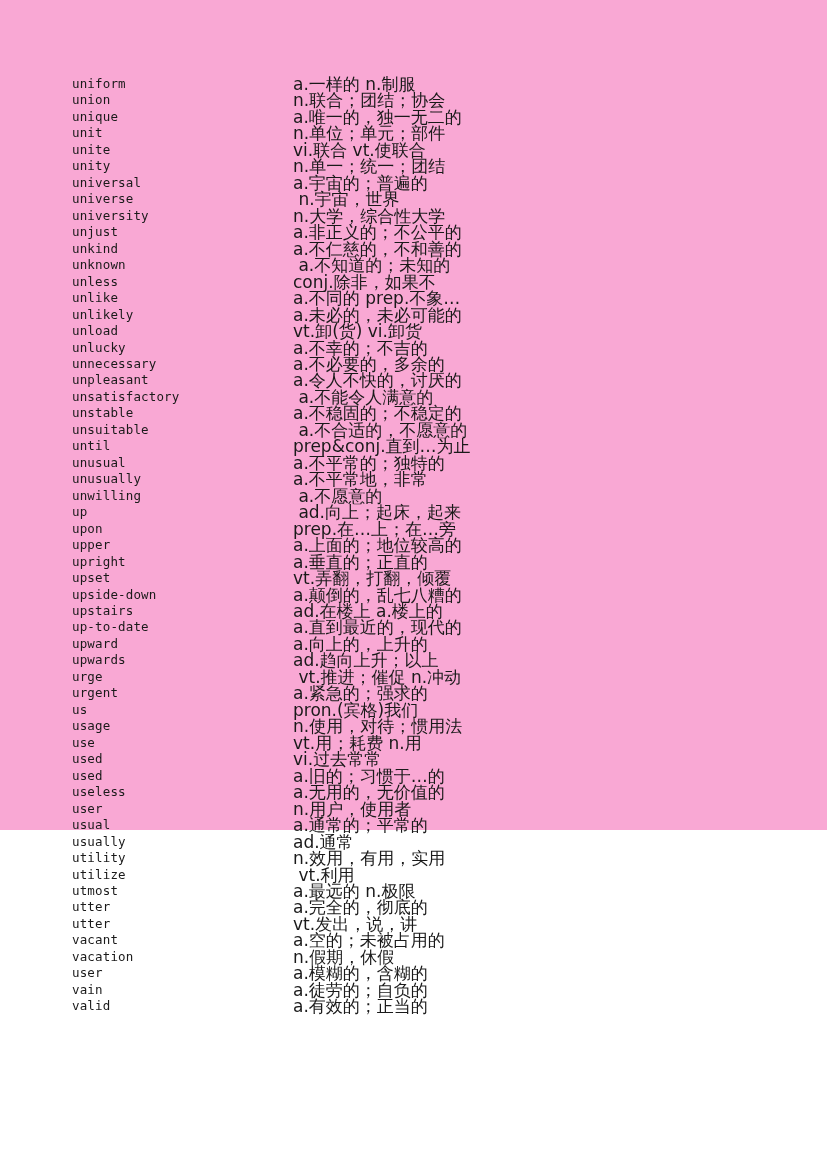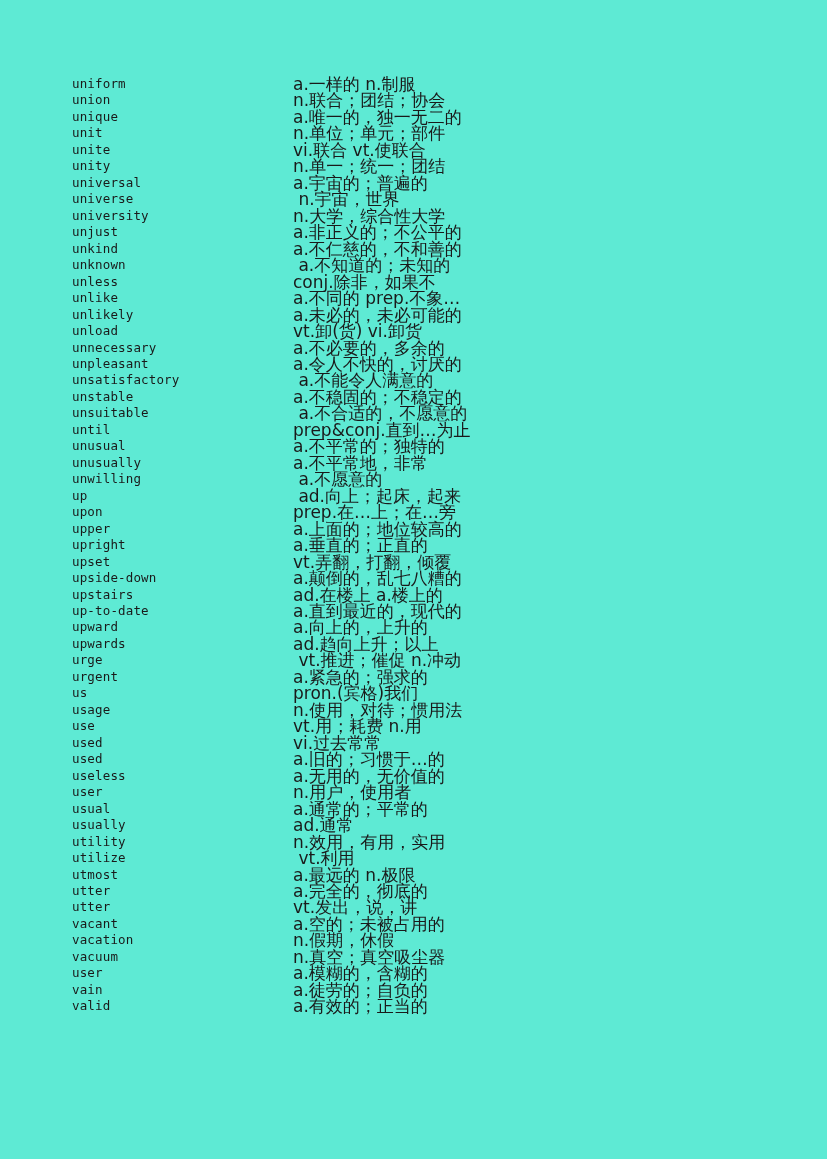--- a/index.html
+++ b/index.html
@@ -16,22 +16,22 @@
     font-family: "DejaVu Sans Mono", "Liberation Mono", monospace;
     color: #000000;
     -webkit-font-smoothing: none;
   }
 
   #page {
     position: absolute;
     left: 0;
     top: 0;
     width: 827px;
-    height: 1159px;
-    background: #5eead4;
+    height: 830px;
+    background: #f9a8d4;
     text-align: center;
   }
 
   #word-list {
     position: absolute;
     left: 72px;
     top: 76px;
     width: 690px;
   }
 
@@ -81,20 +81,21 @@
       <div class="word-row"><span class="term">universal</span><span class="definition">a.宇宙的；普遍的</span></div>
       <div class="word-row"><span class="term">universe</span><span class="definition"> n.宇宙，世界</span></div>
       <div class="word-row"><span class="term">university</span><span class="definition">n.大学，综合性大学</span></div>
       <div class="word-row"><span class="term">unjust</span><span class="definition">a.非正义的；不公平的</span></div>
       <div class="word-row"><span class="term">unkind</span><span class="definition">a.不仁慈的，不和善的</span></div>
       <div class="word-row"><span class="term">unknown</span><span class="definition"> a.不知道的；未知的</span></div>
       <div class="word-row"><span class="term">unless</span><span class="definition">conj.除非，如果不</span></div>
       <div class="word-row"><span class="term">unlike</span><span class="definition">a.不同的 prep.不象…</span></div>
       <div class="word-row"><span class="term">unlikely</span><span class="definition">a.未必的，未必可能的</span></div>
       <div class="word-row"><span class="term">unload</span><span class="definition">vt.卸(货) vi.卸货</span></div>
+      <div class="word-row"><span class="term">unlucky</span><span class="definition">a.不幸的；不吉的</span></div>
       <div class="word-row"><span class="term">unnecessary</span><span class="definition">a.不必要的，多余的</span></div>
       <div class="word-row"><span class="term">unpleasant</span><span class="definition">a.令人不快的，讨厌的</span></div>
       <div class="word-row"><span class="term">unsatisfactory</span><span class="definition"> a.不能令人满意的</span></div>
       <div class="word-row"><span class="term">unstable</span><span class="definition">a.不稳固的；不稳定的</span></div>
       <div class="word-row"><span class="term">unsuitable</span><span class="definition"> a.不合适的，不愿意的</span></div>
       <div class="word-row"><span class="term">until</span><span class="definition">prep&amp;conj.直到…为止</span></div>
       <div class="word-row"><span class="term">unusual</span><span class="definition">a.不平常的；独特的</span></div>
       <div class="word-row"><span class="term">unusually</span><span class="definition">a.不平常地，非常</span></div>
       <div class="word-row"><span class="term">unwilling</span><span class="definition"> a.不愿意的</span></div>
       <div class="word-row"><span class="term">up</span><span class="definition"> ad.向上；起床，起来</span></div>
@@ -118,18 +119,17 @@
       <div class="word-row"><span class="term">user</span><span class="definition">n.用户，使用者</span></div>
       <div class="word-row"><span class="term">usual</span><span class="definition">a.通常的；平常的</span></div>
       <div class="word-row"><span class="term">usually</span><span class="definition">ad.通常</span></div>
       <div class="word-row"><span class="term">utility</span><span class="definition">n.效用，有用，实用</span></div>
       <div class="word-row"><span class="term">utilize</span><span class="definition"> vt.利用</span></div>
       <div class="word-row"><span class="term">utmost</span><span class="definition">a.最远的 n.极限</span></div>
       <div class="word-row"><span class="term">utter</span><span class="definition">a.完全的，彻底的</span></div>
       <div class="word-row"><span class="term">utter</span><span class="definition">vt.发出，说，讲</span></div>
       <div class="word-row"><span class="term">vacant</span><span class="definition">a.空的；未被占用的</span></div>
       <div class="word-row"><span class="term">vacation</span><span class="definition">n.假期，休假</span></div>
-      <div class="word-row"><span class="term">vacuum</span><span class="definition">n.真空；真空吸尘器</span></div>
       <div class="word-row"><span class="term">user</span><span class="definition">a.模糊的，含糊的</span></div>
       <div class="word-row"><span class="term">vain</span><span class="definition">a.徒劳的；自负的</span></div>
       <div class="word-row"><span class="term">valid</span><span class="definition">a.有效的；正当的</span></div>
     </div>
 </div>
 
 </body></html>

